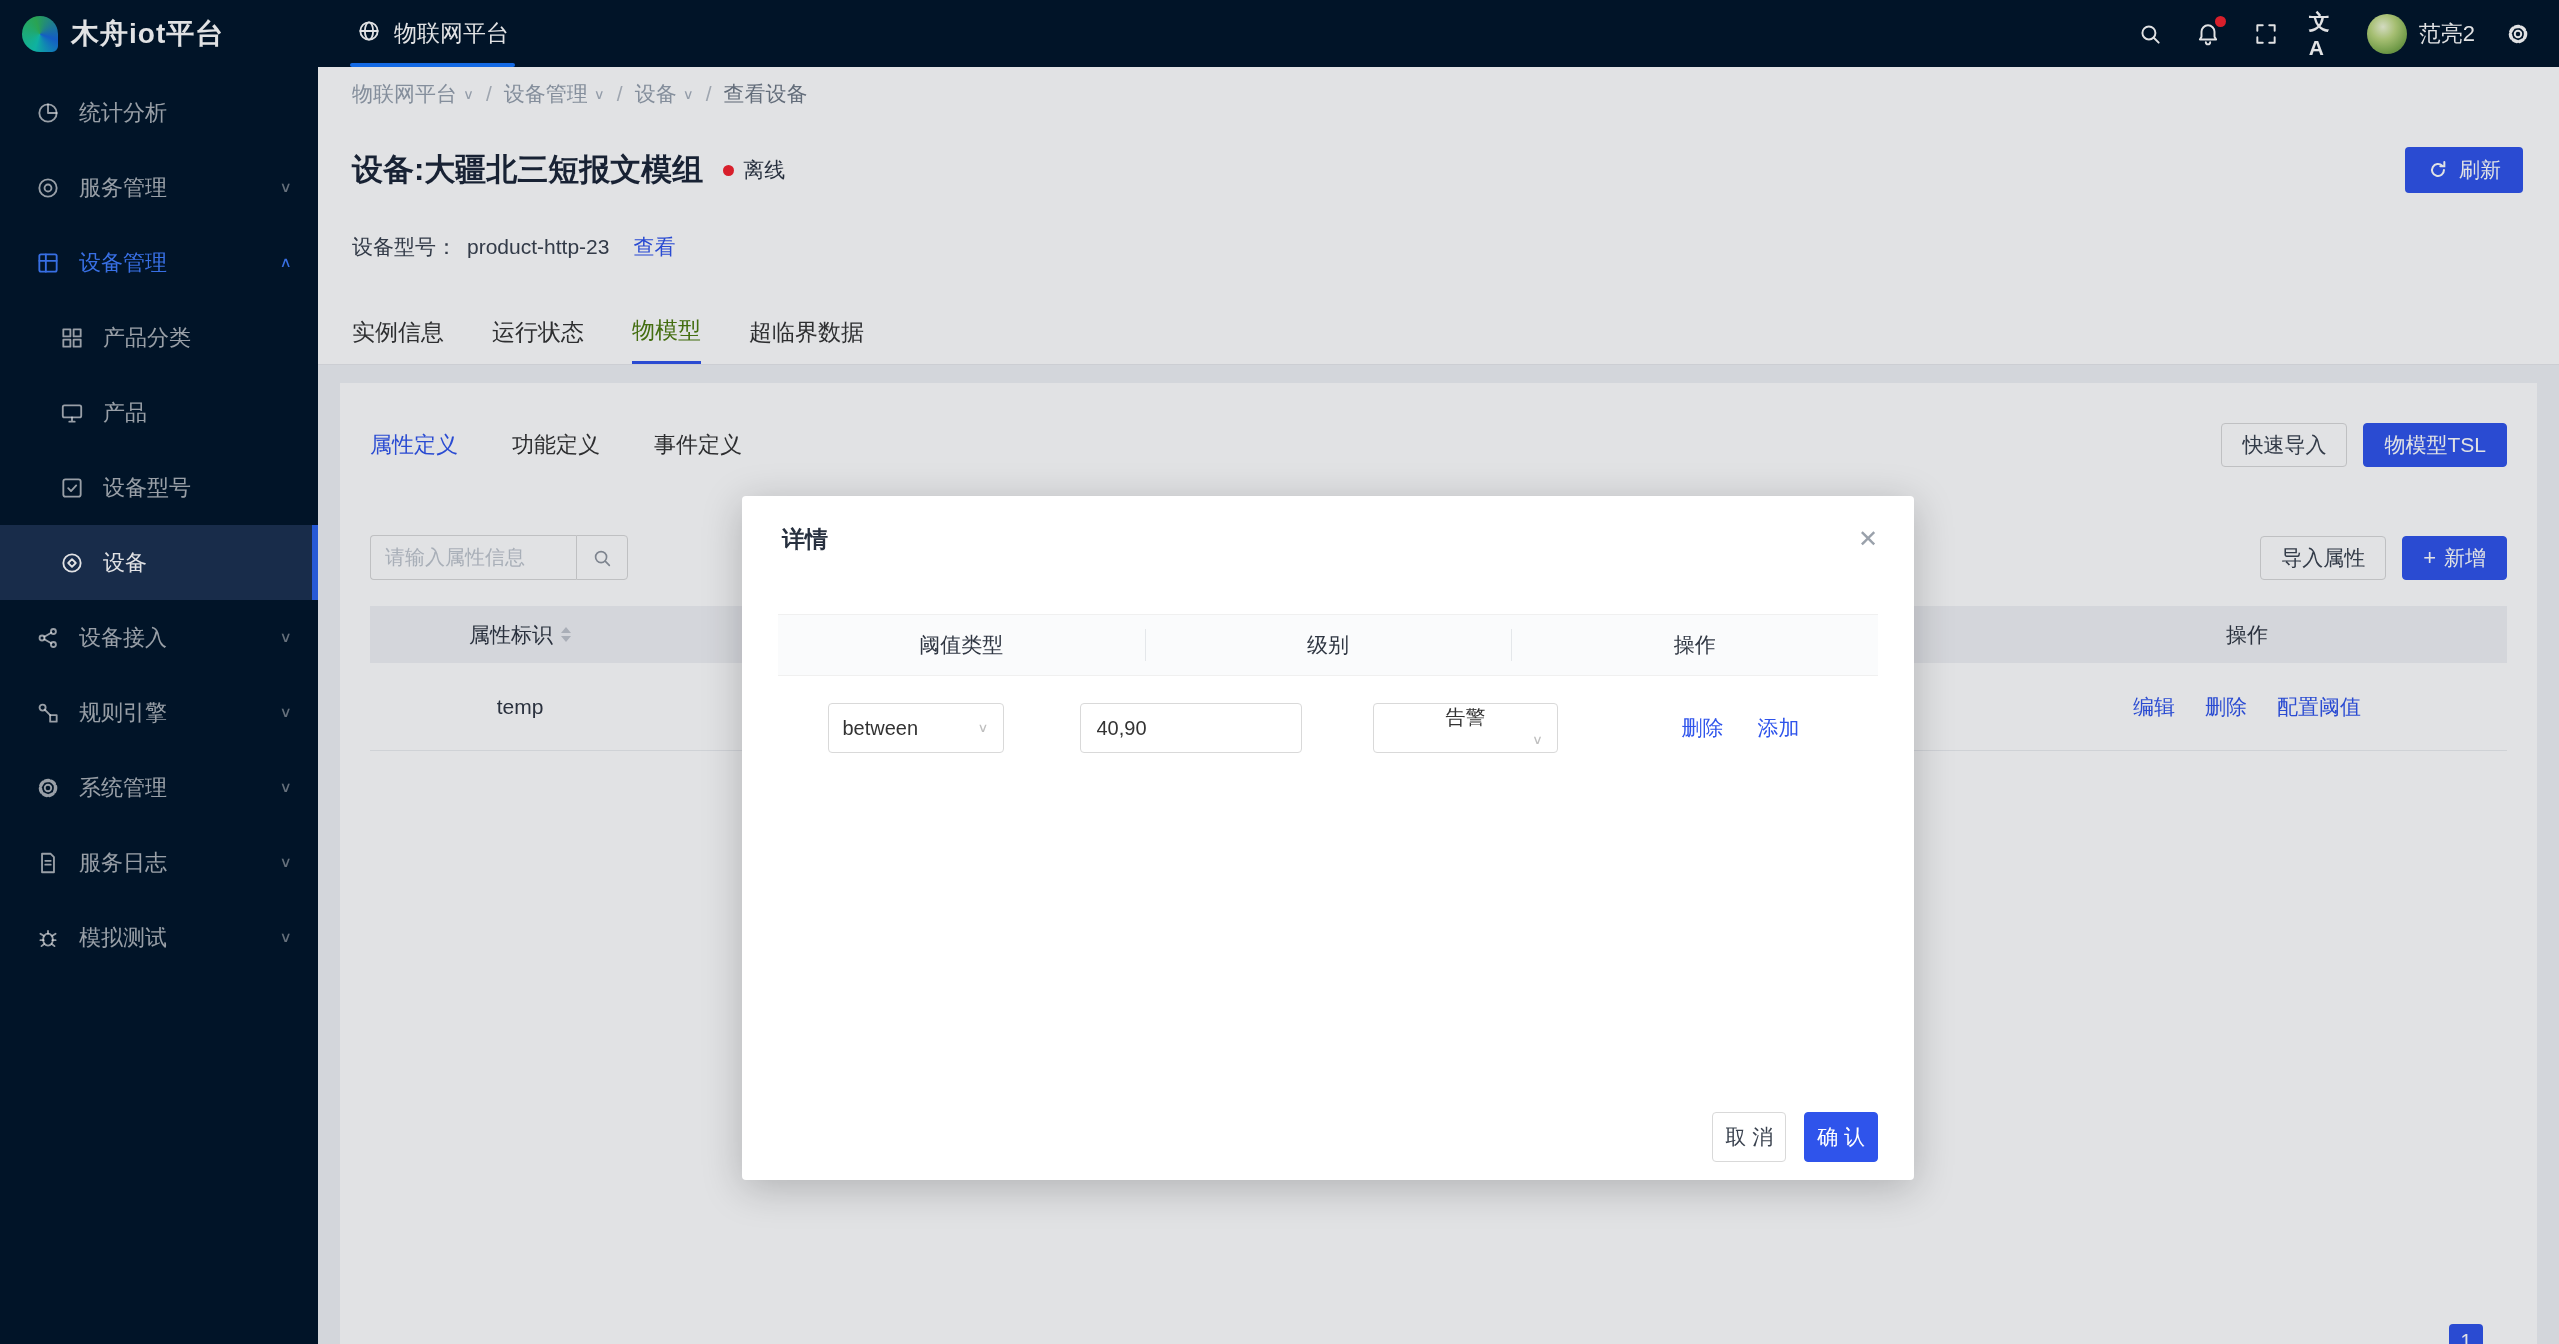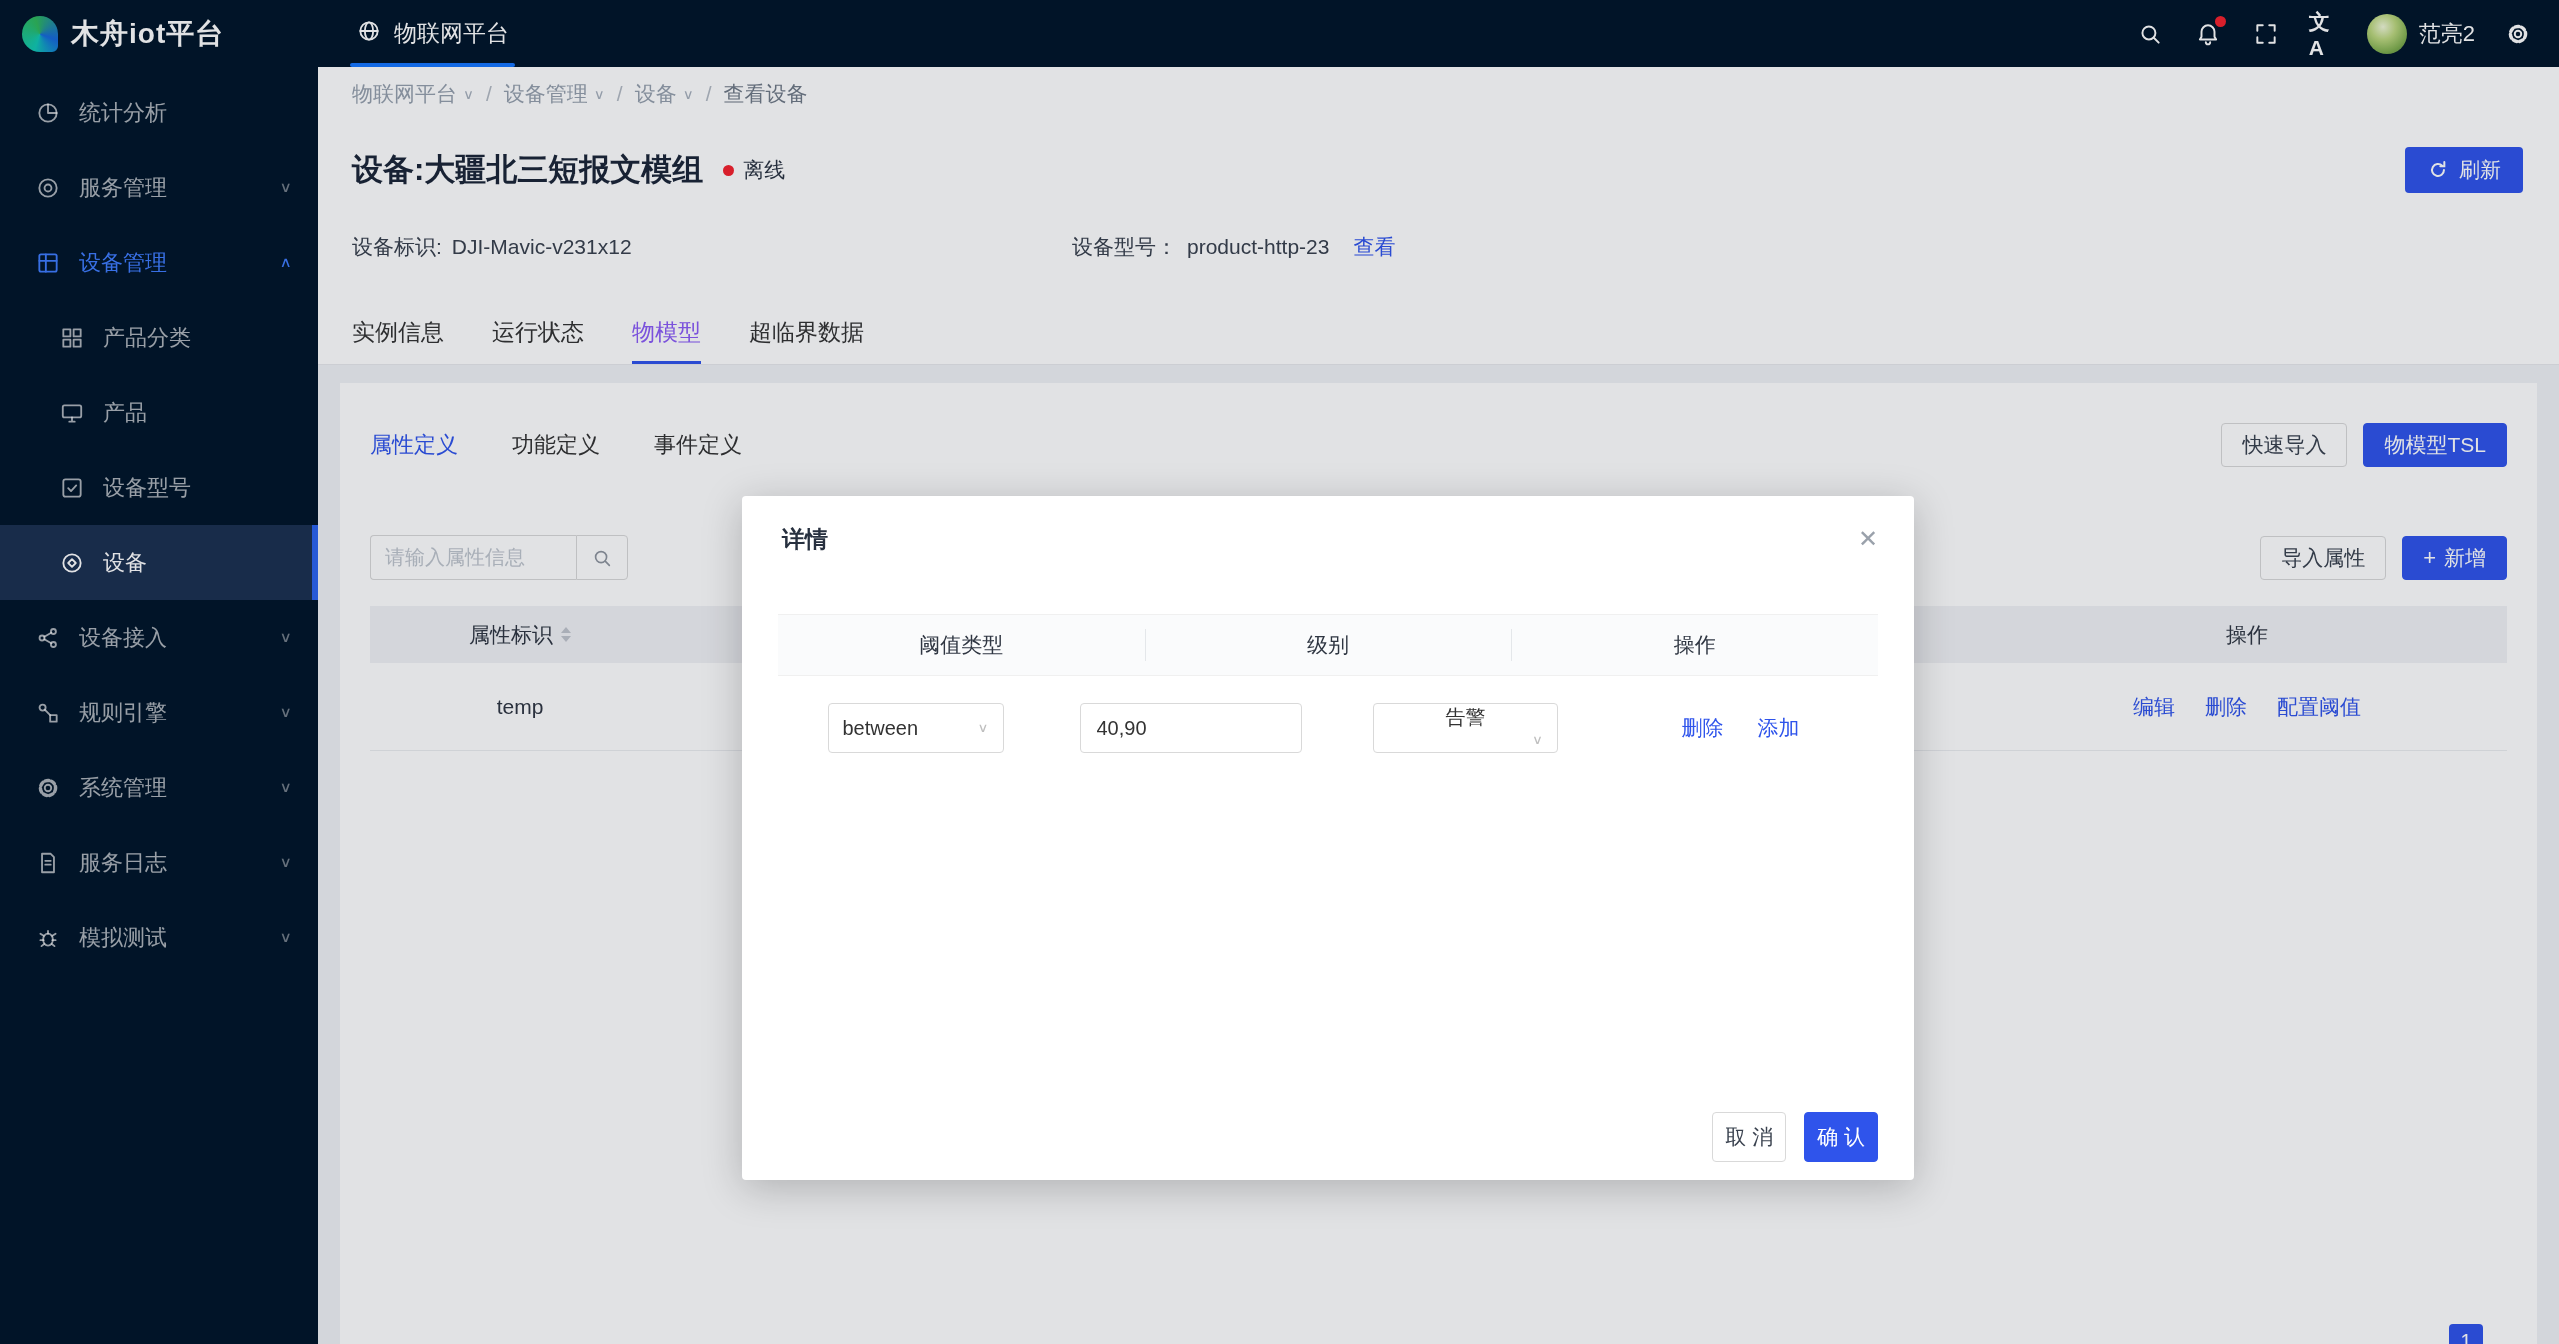--- a/index.html
+++ b/index.html
@@ -61,21 +61,21 @@
   .status-dot { width: 11px; height: 11px; border-radius: 50%; background: #f5222d; }
   .refresh-btn { margin-left: auto; display: inline-flex; align-items: center; gap: 10px; background: #2f54eb; color: #fff;
     border: none; border-radius: 4px; font-size: 21px; padding: 11px 22px; line-height: 24px; cursor: pointer; }
   .refresh-btn svg { width: 22px; height: 22px; stroke: #fff; fill: none; stroke-width: 2.2; stroke-linecap: round; }
   .info-row { margin-top: 40px; display: flex; align-items: center; font-size: 21px; color: #39414e; line-height: 28px; }
   .info-item { display: flex; align-items: center; gap: 10px; }
   .info-item.first { min-width: 720px; }
   .view-link { color: #2f54eb; margin-left: 14px; cursor: pointer; }
   .tabs-row { margin-top: 56px; display: flex; gap: 48px; font-size: 23px; color: #333; line-height: 30px; }
   .tab { padding-bottom: 17px; position: relative; cursor: pointer; }
-  .tab.active { color: #8b5cf6; }
+  .tab.active { color: #4d7c0f; font-family: Liberation Mono, monospace; }
   .tab.active::after { content:""; position:absolute; left:0; right:0; bottom:0; height:3px; background:#2f54eb; }
 
   
   .card { flex: 1; margin: 18px 22px 0 22px; background: #fff; padding: 40px 30px 0; min-height: 0; }
   .card-top { display: flex; align-items: center; }
   .subtabs { display: flex; gap: 54px; font-size: 22px; color: #333; }
   .subtab { cursor: pointer; }
   .subtab.active { color: #2f54eb; }
   .card-top-right { margin-left: auto; display: flex; gap: 16px; }
   .btn { font-size: 21px; border-radius: 4px; padding: 9px 20px; cursor: pointer; display: inline-flex; align-items: center; gap: 8px; line-height: 24px; }
@@ -361,24 +361,20 @@
         <button class="refresh-btn">
           <svg viewBox="0 0 24 24">
               <path d="M18.5 12a6.5 6.5 0 1 1-1.9-4.6"></path>
               <path d="M18.9 3.4v4.4h-4.4"></path>
             </svg>
           <span>刷新</span>
         </button>
       </div>
 
       <div class="info-row">
-        <span class="info-item first">
-          <span class="info-label">设备标识:</span>
-          <span class="info-value">DJI-Mavic-v231x12</span>
-        </span>
         <span class="info-item">
           <span class="info-label">设备型号：</span>
           <span class="info-value">product-http-23</span>
           <span class="view-link">查看</span>
         </span>
       </div>
 
       <div class="tabs-row">
         <span class="tab">实例信息</span>
         <span class="tab">运行状态</span>

